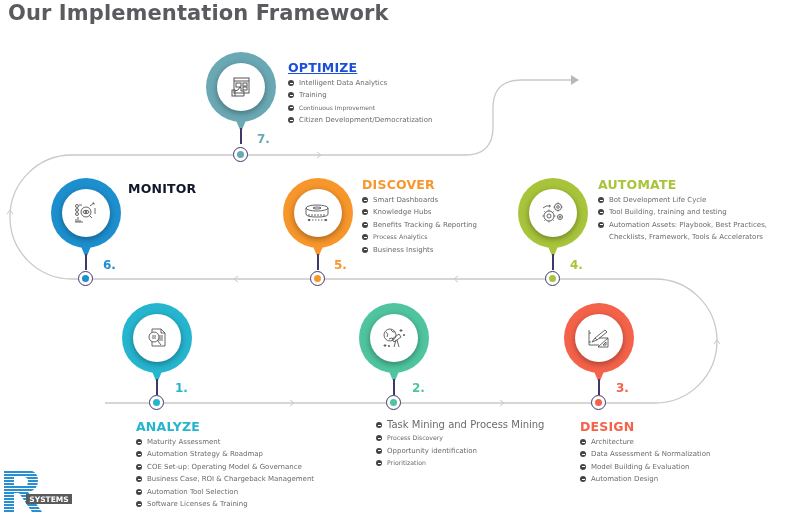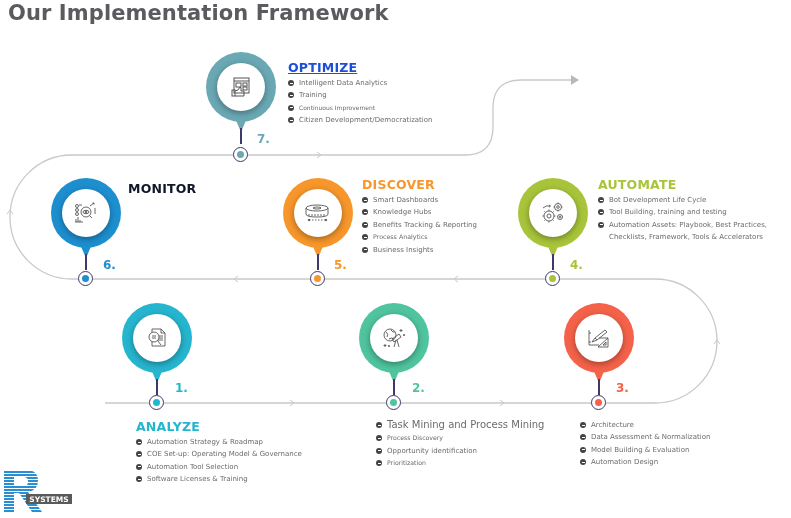--- a/index.html
+++ b/index.html
@@ -195,22 +195,24 @@
   </div>
   <div class="stem"></div>
 </div>
 <div class="node" style="left:149px; top:395px;">
     <div class="dot" style="background:#26b5cf;"></div>
   </div>
 <div class="num" style="left:175px; top:381px; color:#26b5cf;">1.</div>
 <div class="block" style="left:136px; top:419px;">
   <h3 style="color:#26b5cf;">ANALYZE</h3>
   <ul>
+    <li><span class="bullet"></span><span>Maturity Assessment</span></li>
     <li><span class="bullet"></span><span>Automation Strategy &amp; Roadmap</span></li>
     <li><span class="bullet"></span><span>COE Set-up: Operating Model &amp; Governance</span></li>
+    <li><span class="bullet"></span><span>Business Case, ROI &amp; Chargeback Management</span></li>
     <li><span class="bullet"></span><span>Automation Tool Selection</span></li>
     <li><span class="bullet"></span><span>Software Licenses &amp; Training</span></li>
   </ul>
 </div>
 
 <div class="pin" style="left:359px; top:303px;">
   <div class="head" style="background:#4fc49f;"></div>
   <div class="tail" style="border-top-color:#4fc49f;"></div>
   <div class="inner icon">
     <svg width="26" height="24" viewBox="0 0 26 24" fill="none" stroke="#555" stroke-width="0.9">
@@ -254,20 +256,21 @@
       <line x1="13" y1="12" x2="22" y2="12"></line>
     </svg>
   </div>
   <div class="stem"></div>
 </div>
 <div class="node" style="left:591px; top:395px;">
     <div class="dot" style="background:#f5624a;"></div>
   </div>
 <div class="num" style="left:616px; top:381px; color:#f5624a;">3.</div>
 <div class="block" style="left:580px; top:419px;">
+  <h3 style="color:#f5624a;">DESIGN</h3>
   <ul>
     <li><span class="bullet"></span><span>Architecture</span></li>
     <li><span class="bullet"></span><span>Data Assessment &amp; Normalization</span></li>
     <li><span class="bullet"></span><span>Model Building &amp; Evaluation</span></li>
     <li><span class="bullet"></span><span>Automation Design</span></li>
   </ul>
 </div>
 
 <div class="logo">
   <svg width="72" height="46" viewBox="0 0 72 46">

